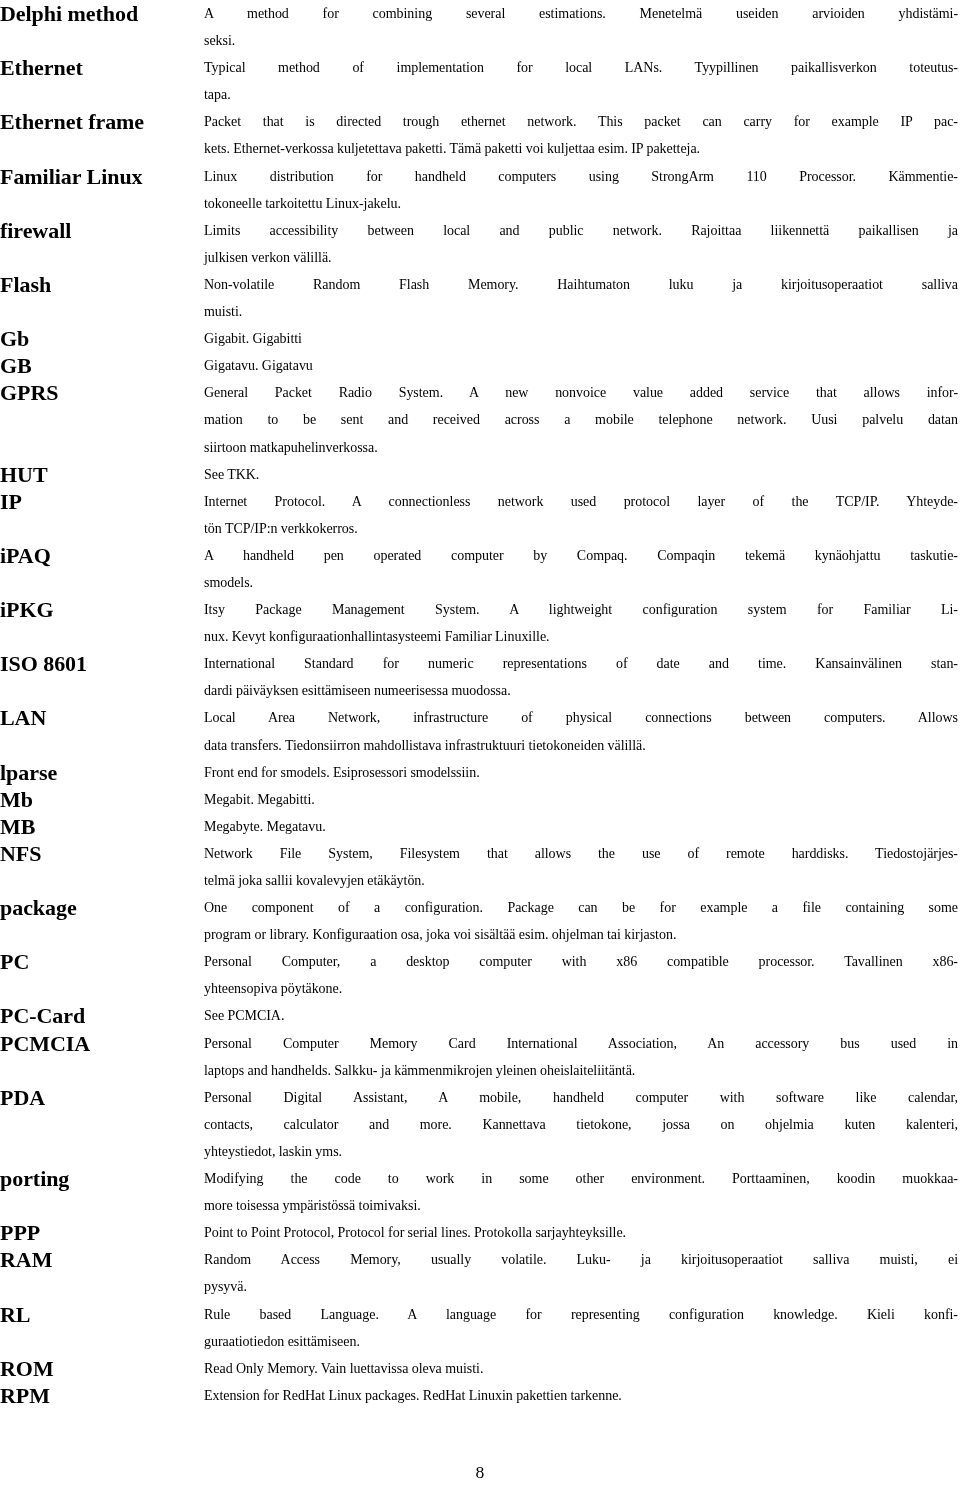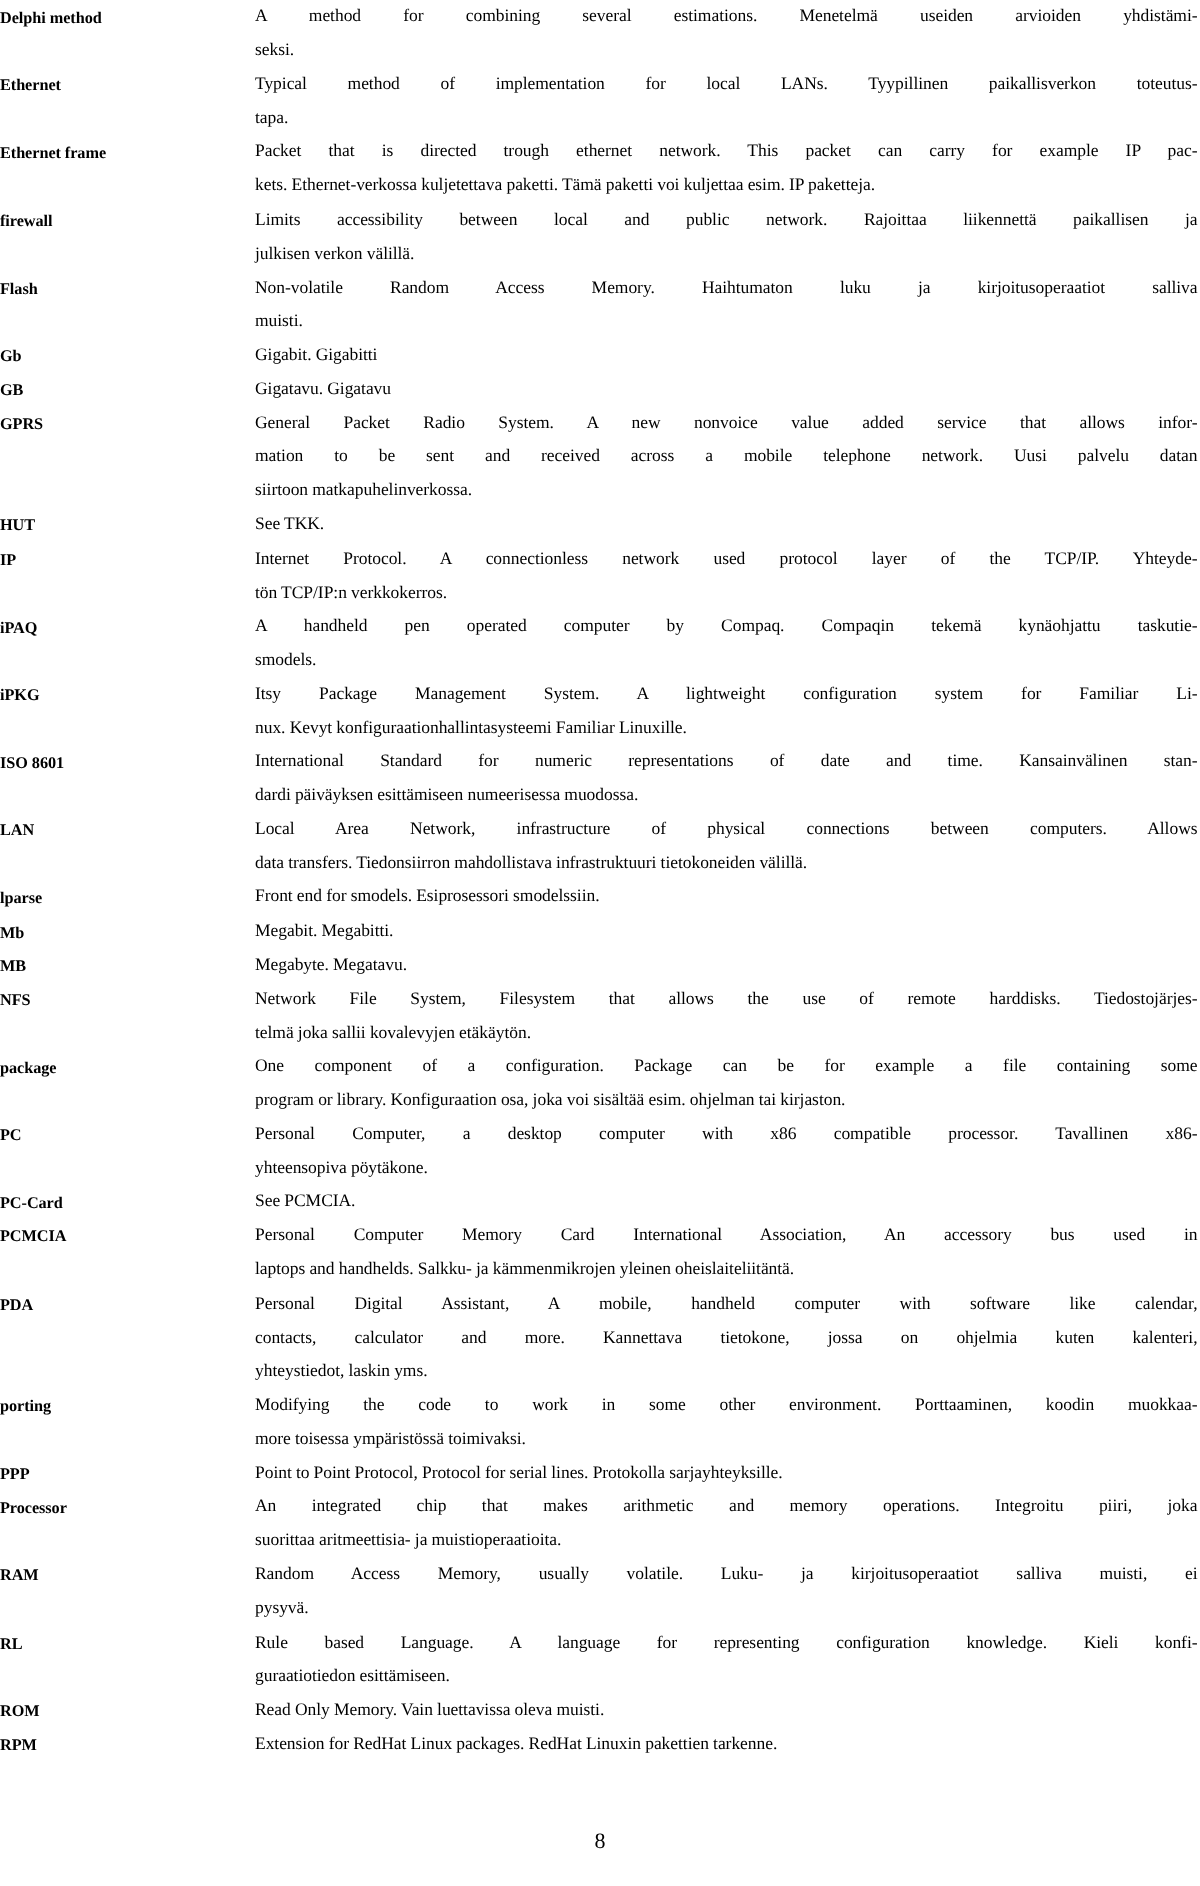--- a/index.html
+++ b/index.html
@@ -30,21 +30,21 @@
   }
   .entry {
     display: flex;
     align-items: flex-start;
     width: 958px;
   }
   .term {
     flex: 0 0 204px;
     width: 204px;
     font-weight: bold;
-    font-size: 13px;
+    font-size: 22px;
     line-height: 27.1px;
     letter-spacing: -0.05px;
     white-space: nowrap;
     padding-right: 4px;
     box-sizing: border-box;
   }
   .def {
     flex: 1 1 auto;
     width: 754px;
     font-size: 14px;
@@ -102,30 +102,37 @@
         </div>
       </div>
       <div class="entry">
         <div class="term">Ethernet frame</div>
         <div class="def">
           <span class="ln">Packet that is directed trough ethernet network. This packet can carry for example IP pac-</span>
           <span class="ln last">kets. Ethernet-verkossa kuljetettava paketti. Tämä paketti voi kuljettaa esim. IP paketteja.</span>
         </div>
       </div>
       <div class="entry">
+        <div class="term">Familiar Linux</div>
+        <div class="def">
+          <span class="ln">Linux distribution for handheld computers using StrongArm 110 Processor. Kämmentie-</span>
+          <span class="ln last">tokoneelle tarkoitettu Linux-jakelu.</span>
+        </div>
+      </div>
+      <div class="entry">
         <div class="term">firewall</div>
         <div class="def">
           <span class="ln">Limits accessibility between local and public network. Rajoittaa liikennettä paikallisen ja</span>
           <span class="ln last">julkisen verkon välillä.</span>
         </div>
       </div>
       <div class="entry">
         <div class="term">Flash</div>
         <div class="def">
-          <span class="ln">Non-volatile Random Access Memory. Haihtumaton luku ja kirjoitusoperaatiot salliva</span>
+          <span class="ln">Non-volatile Random Flash Memory. Haihtumaton luku ja kirjoitusoperaatiot salliva</span>
           <span class="ln last">muisti.</span>
         </div>
       </div>
       <div class="entry">
         <div class="term">Gb</div>
         <div class="def">
           <span class="ln single">Gigabit. Gigabitti</span>
         </div>
       </div>
       <div class="entry">
@@ -250,27 +257,20 @@
           <span class="ln last">more toisessa ympäristössä toimivaksi.</span>
         </div>
       </div>
       <div class="entry">
         <div class="term">PPP</div>
         <div class="def">
           <span class="ln single">Point to Point Protocol, Protocol for serial lines. Protokolla sarjayhteyksille.</span>
         </div>
       </div>
       <div class="entry">
-        <div class="term">Processor</div>
-        <div class="def">
-          <span class="ln">An integrated chip that makes arithmetic and memory operations. Integroitu piiri, joka</span>
-          <span class="ln last">suorittaa aritmeettisia- ja muistioperaatioita.</span>
-        </div>
-      </div>
-      <div class="entry">
         <div class="term">RAM</div>
         <div class="def">
           <span class="ln">Random Access Memory, usually volatile. Luku- ja kirjoitusoperaatiot salliva muisti, ei</span>
           <span class="ln last">pysyvä.</span>
         </div>
       </div>
       <div class="entry">
         <div class="term">RL</div>
         <div class="def">
           <span class="ln">Rule based Language. A language for representing configuration knowledge. Kieli konfi-</span>

